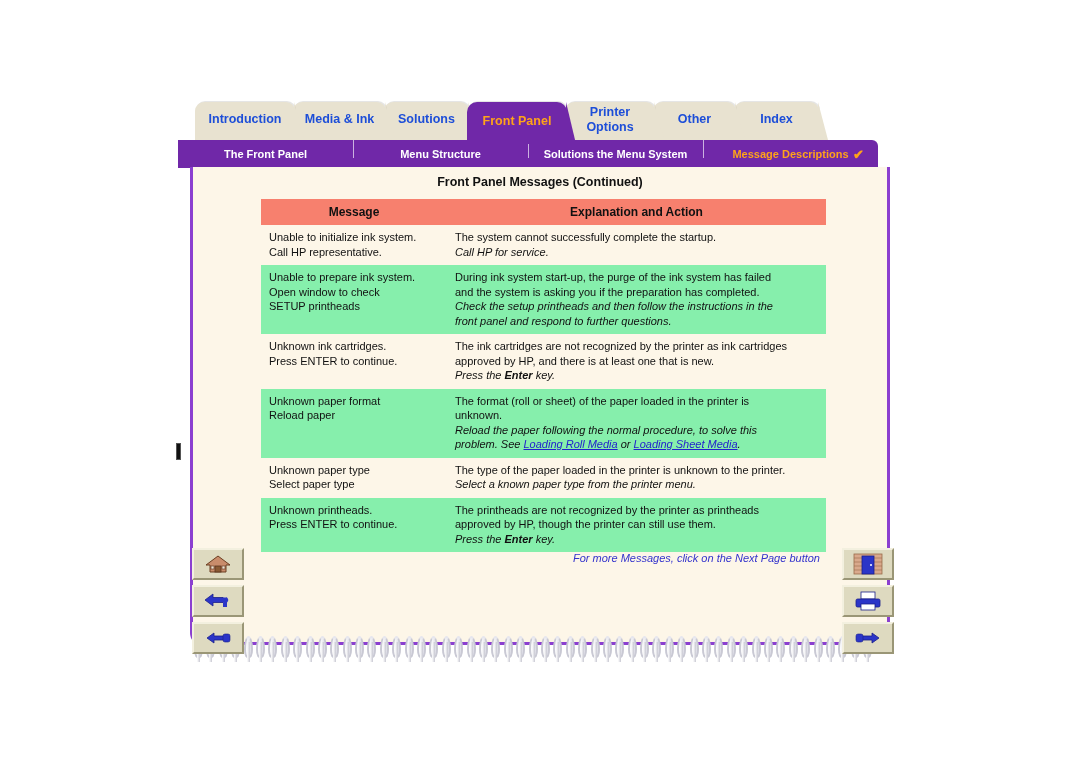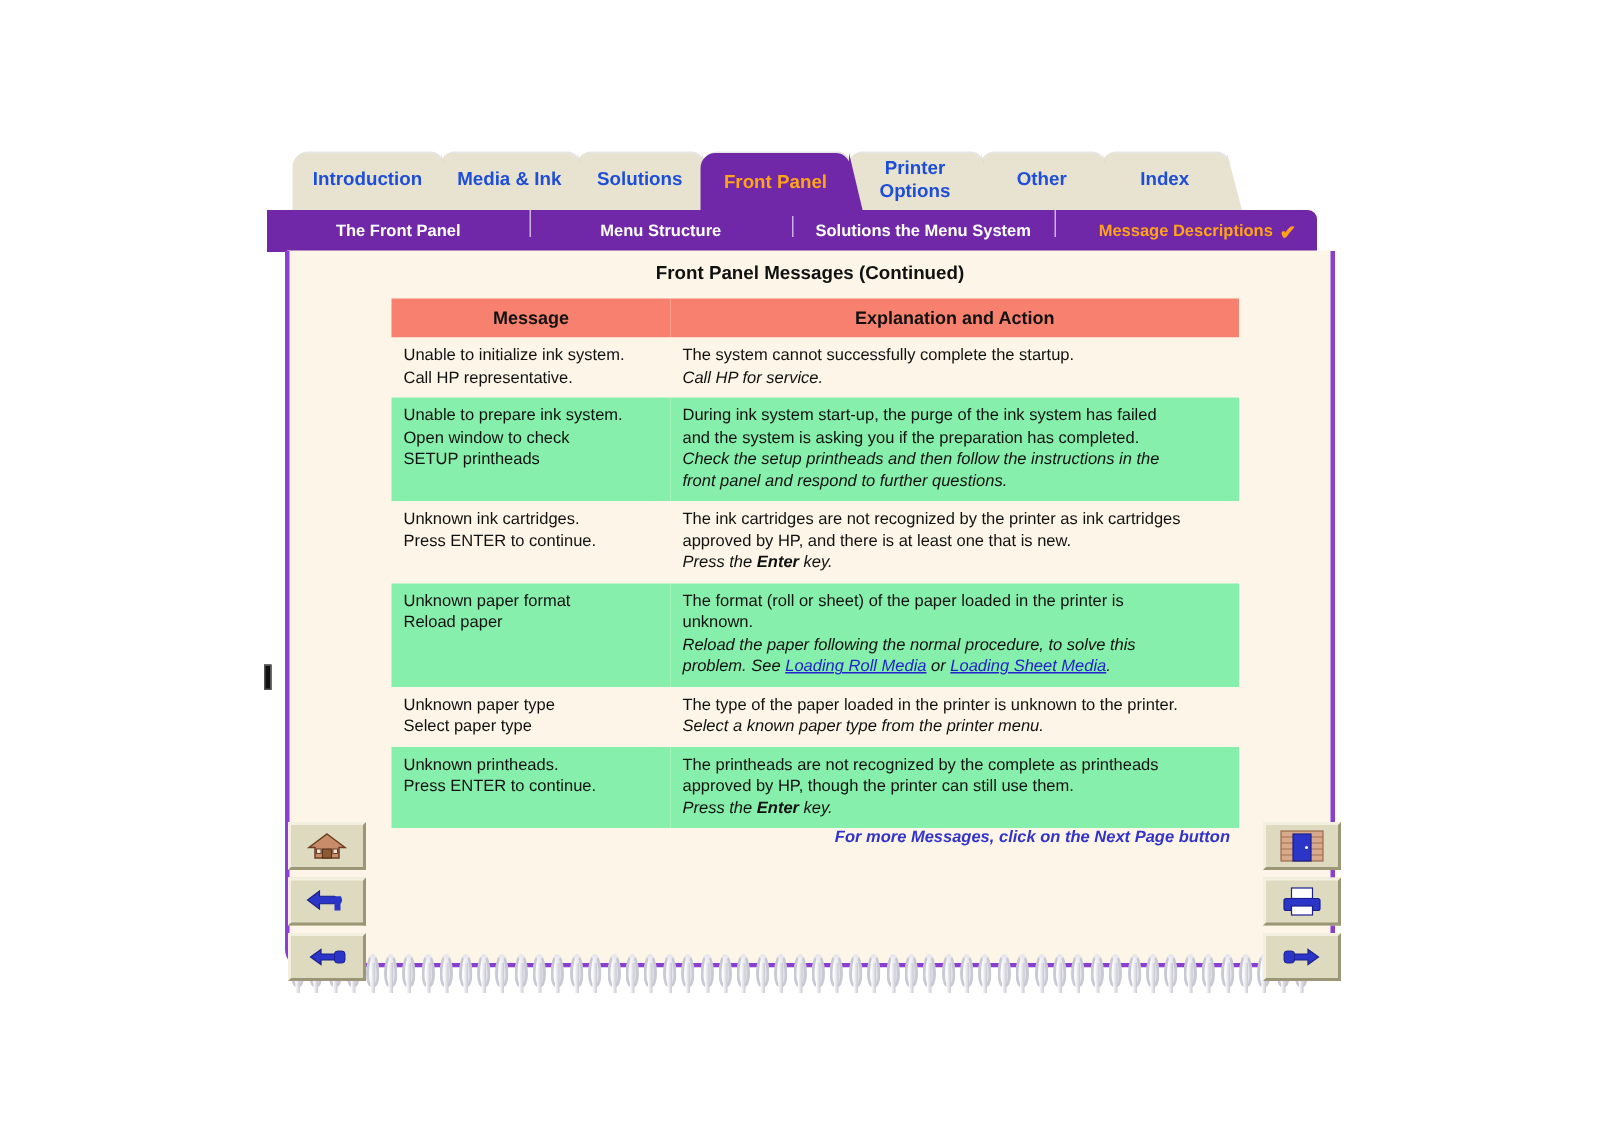--- a/index.html
+++ b/index.html
@@ -155,21 +155,21 @@
     text-decoration: underline;
     font-style: italic;
   }
 
   .footnote {
     position: absolute;
     right: 67px;
     bottom: 78px;
     font-size: 11px;
     font-style: italic;
-    font-weight: bold;
+    font-weight: normal;
     color: #3333CC;
   }
 
   
   .spiral {
     position: absolute;
     left: 193px; top: 636px;
     width: 694px; height: 26px;
     display: flex;
     gap: 0px;
@@ -349,21 +349,21 @@
               <span class="exp-line">The type of the paper loaded in the printer is unknown to the printer.</span>
               <span class="exp-line ital">Select a known paper type from the printer menu.</span>
             </td>
           </tr>
           <tr class="even">
             <td>
               <span class="msg-line">Unknown printheads.</span>
               <span class="msg-line">Press ENTER to continue.</span>
             </td>
             <td>
-              <span class="exp-line">The printheads are not recognized by the complete as printheads</span>
+              <span class="exp-line">The printheads are not recognized by the printer as printheads</span>
               <span class="exp-line">approved by HP, though the printer can still use them.</span>
               <span class="exp-line ital">Press the <span class="bold">Enter</span> key.</span>
             </td>
           </tr>
         </tbody>
     </table>
 
     <div class="footnote">For more Messages, click on the Next Page button</div>
   </div>
 

